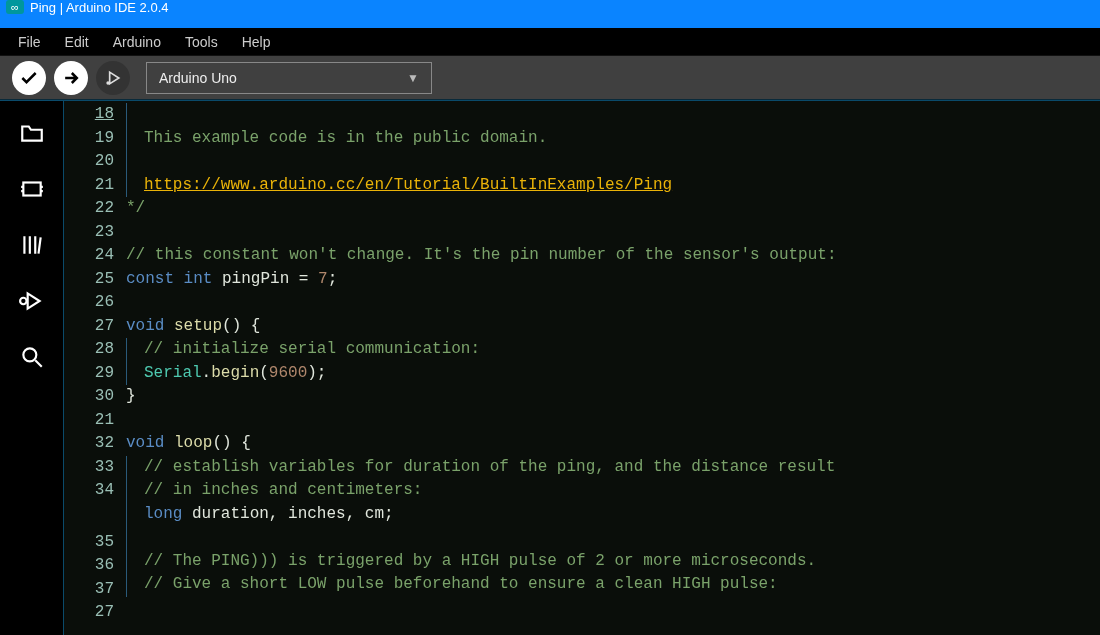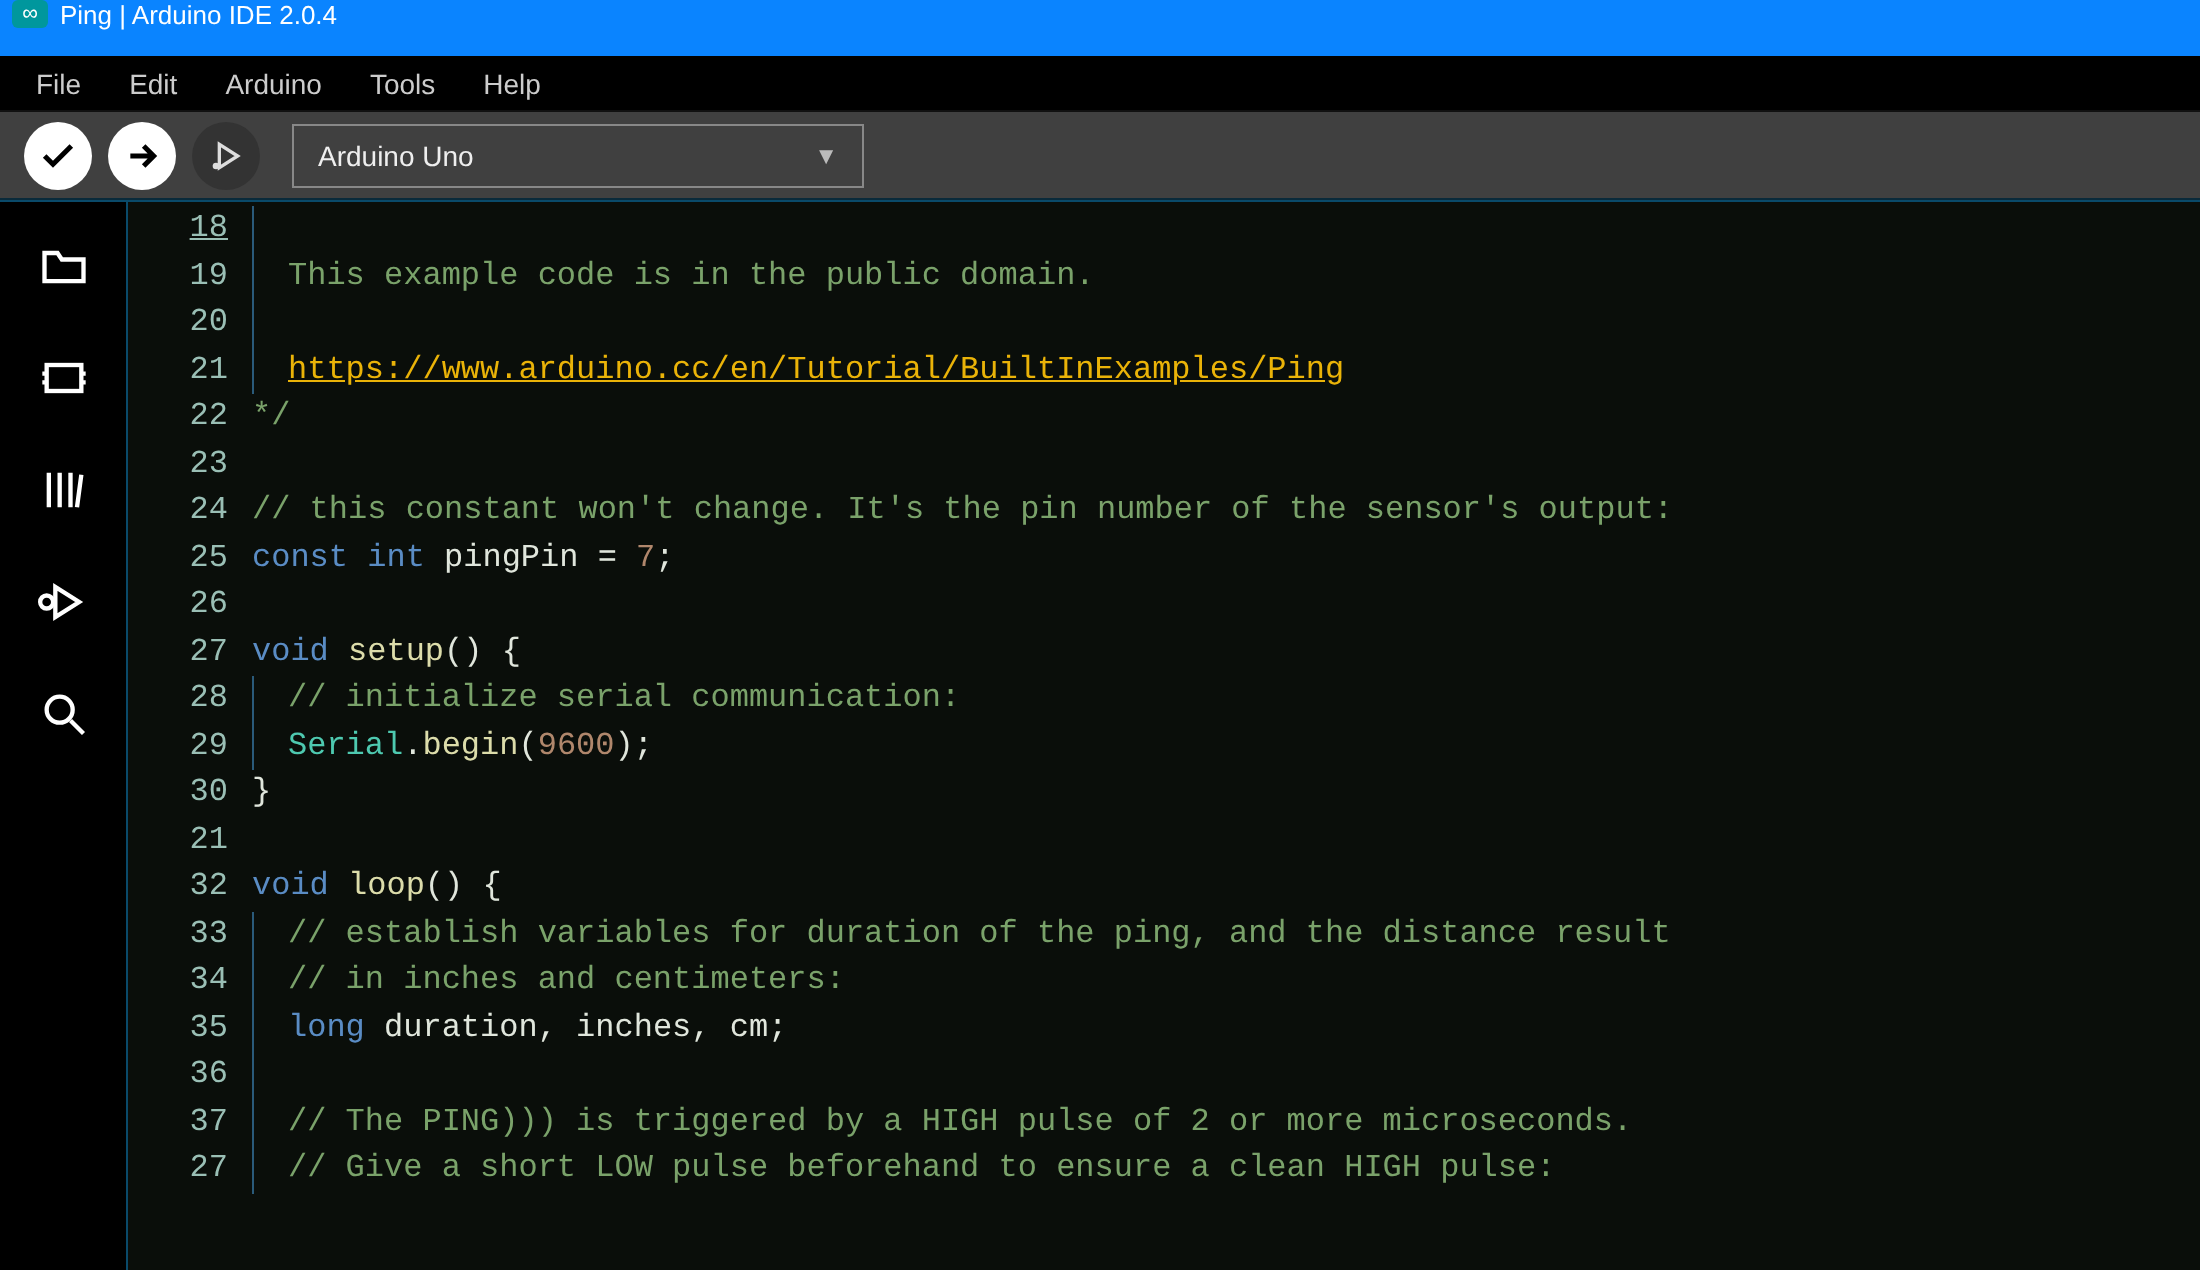--- a/index.html
+++ b/index.html
@@ -261,21 +261,21 @@
           <div class="ln" style="display: block;">25</div>
           <div class="ln" style="display: block;">26</div>
           <div class="ln" style="display: block;">27</div>
           <div class="ln" style="display: block;">28</div>
           <div class="ln" style="display: block;">29</div>
           <div class="ln" style="display: block;">30</div>
           <div class="ln" style="display: block;">21</div>
           <div class="ln" style="display: block;">32</div>
           <div class="ln" style="display: block;">33</div>
           <div class="ln" style="display: block;">34</div>
-          <div class="ln" style="display: block;">35</div>
+          <div class="ln" style="display: block; margin-top: 28px;">35</div>
           <div class="ln" style="display: block;">36</div>
           <div class="ln" style="display: block;">37</div>
           <div class="ln" style="display: block;">27</div>
         </div>
       <div class="code" id="code"><div class="ln"><span class="indent-guide"></span></div><div class="ln"><span class="indent-guide"></span><span class="tk-comment">This example code is in the public domain.</span></div><div class="ln"><span class="indent-guide"></span></div><div class="ln"><span class="indent-guide"></span><span class="tk-link">https://www.arduino.cc/en/Tutorial/BuiltInExamples/Ping</span></div><div class="ln"><span class="tk-comment">*/</span></div><div class="ln"></div><div class="ln"><span class="tk-comment">// this constant won't change. It's the pin number of the sensor's output:</span></div><div class="ln"><span class="tk-keyword">const </span><span class="tk-type">int </span><span class="tk-ident">pingPin </span><span class="tk-punc">= </span><span class="tk-number">7</span><span class="tk-punc">;</span></div><div class="ln"></div><div class="ln"><span class="tk-keyword">void </span><span class="tk-func">setup</span><span class="tk-punc">() {</span></div><div class="ln"><span class="indent-guide"></span><span class="tk-comment">// initialize serial communication:</span></div><div class="ln"><span class="indent-guide"></span><span class="tk-serial">Serial</span><span class="tk-punc">.</span><span class="tk-func">begin</span><span class="tk-punc">(</span><span class="tk-number">9600</span><span class="tk-punc">);</span></div><div class="ln"><span class="tk-punc">}</span></div><div class="ln"></div><div class="ln"><span class="tk-keyword">void </span><span class="tk-func">loop</span><span class="tk-punc">() {</span></div><div class="ln"><span class="indent-guide"></span><span class="tk-comment">// establish variables for duration of the ping, and the distance result</span></div><div class="ln"><span class="indent-guide"></span><span class="tk-comment">// in inches and centimeters:</span></div><div class="ln"><span class="indent-guide"></span><span class="tk-keyword">long </span><span class="tk-ident">duration</span><span class="tk-punc">, </span><span class="tk-ident">inches</span><span class="tk-punc">, </span><span class="tk-ident">cm</span><span class="tk-punc">;</span></div><div class="ln"><span class="indent-guide"></span></div><div class="ln"><span class="indent-guide"></span><span class="tk-comment">// The PING))) is triggered by a HIGH pulse of 2 or more microseconds.</span></div><div class="ln"><span class="indent-guide"></span><span class="tk-comment">// Give a short LOW pulse beforehand to ensure a clean HIGH pulse:</span></div></div>
     </div>
   </div>
 </div>
 
 </body></html>

